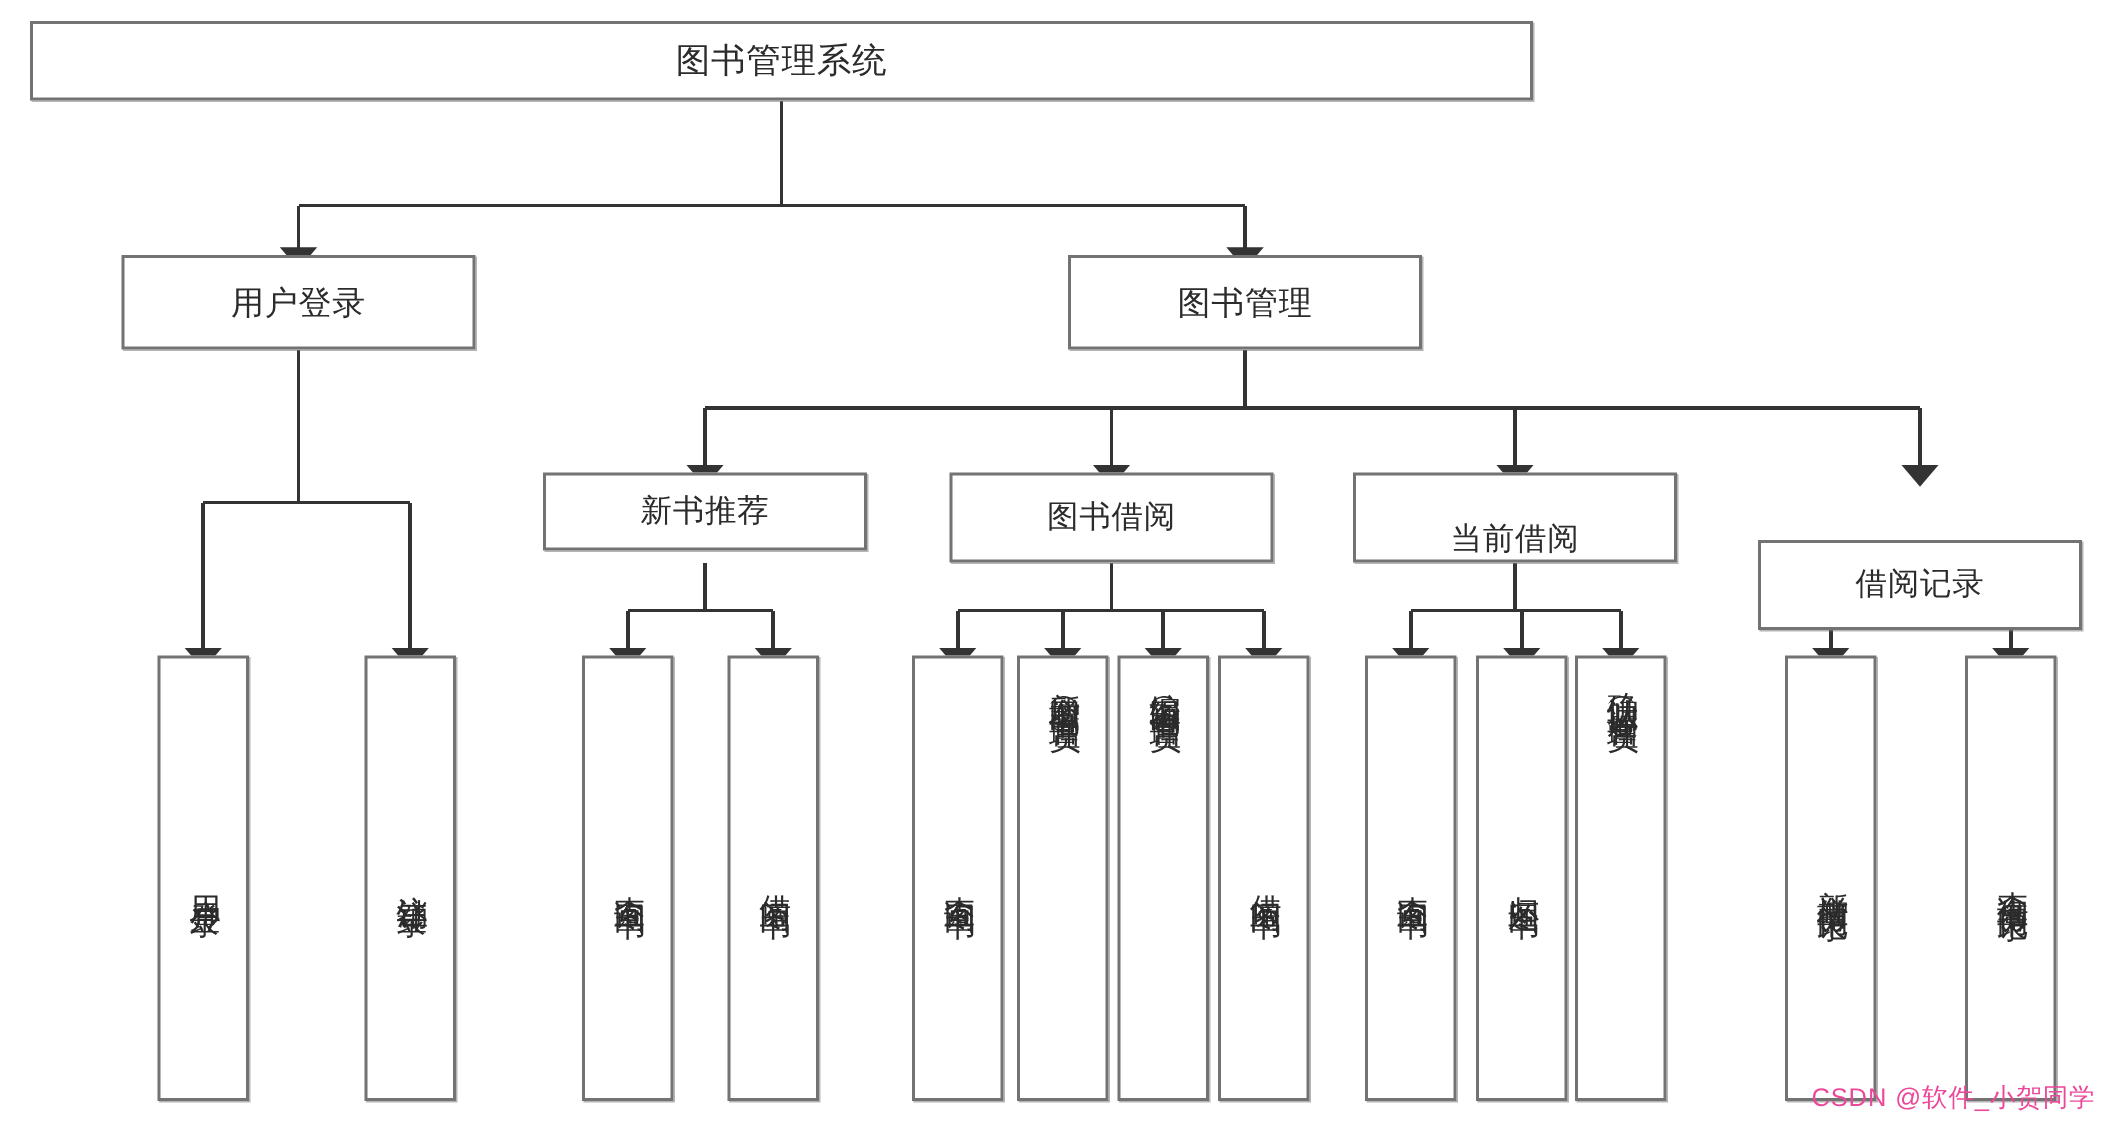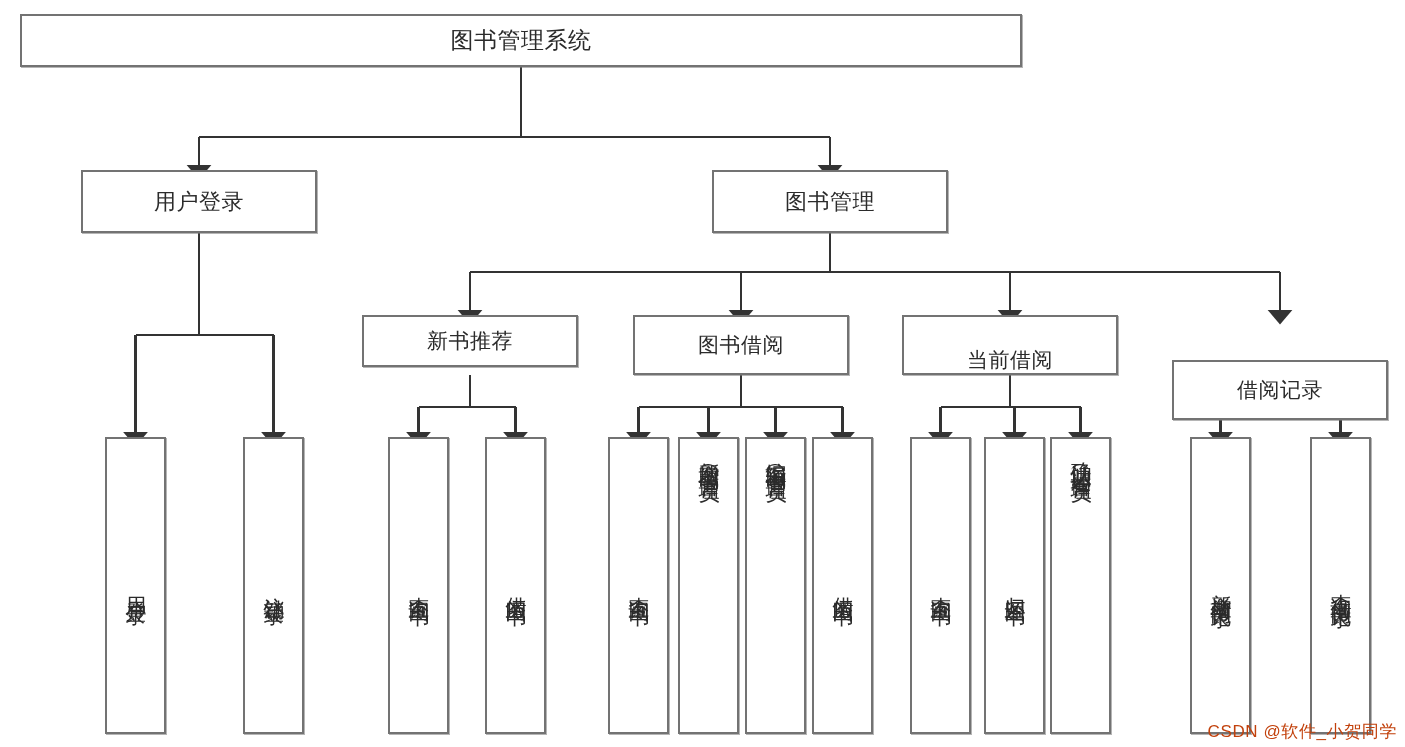--- a/index.html
+++ b/index.html
@@ -59,21 +59,21 @@
   }
   .node-leaf.leaf-center {
     align-items: center;
     padding-top: 0;
   }
   #watermark {
     position: absolute;
     right: 8px;
     bottom: 4px;
     font-size: 17px;
-    color: #c2410c;
+    color: #ec4899;
     letter-spacing: 0.6px;
     white-space: nowrap;
     pointer-events: none;
   }
 </style>
 </head>
 <body>
 
 <div id="diagram-canvas">
 

